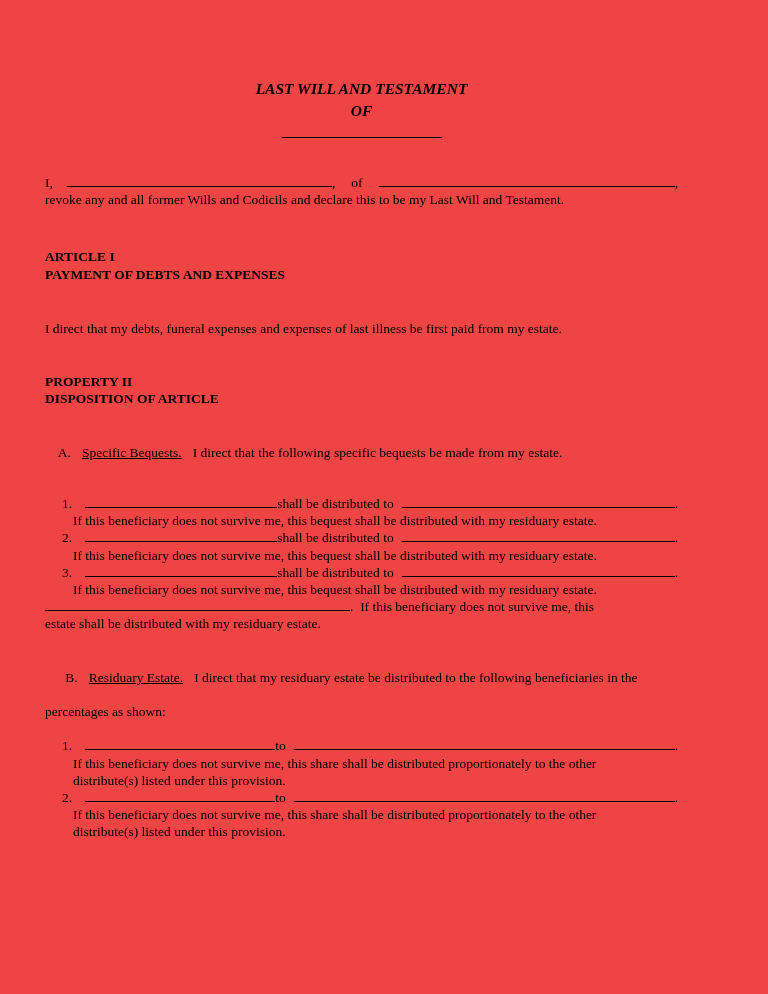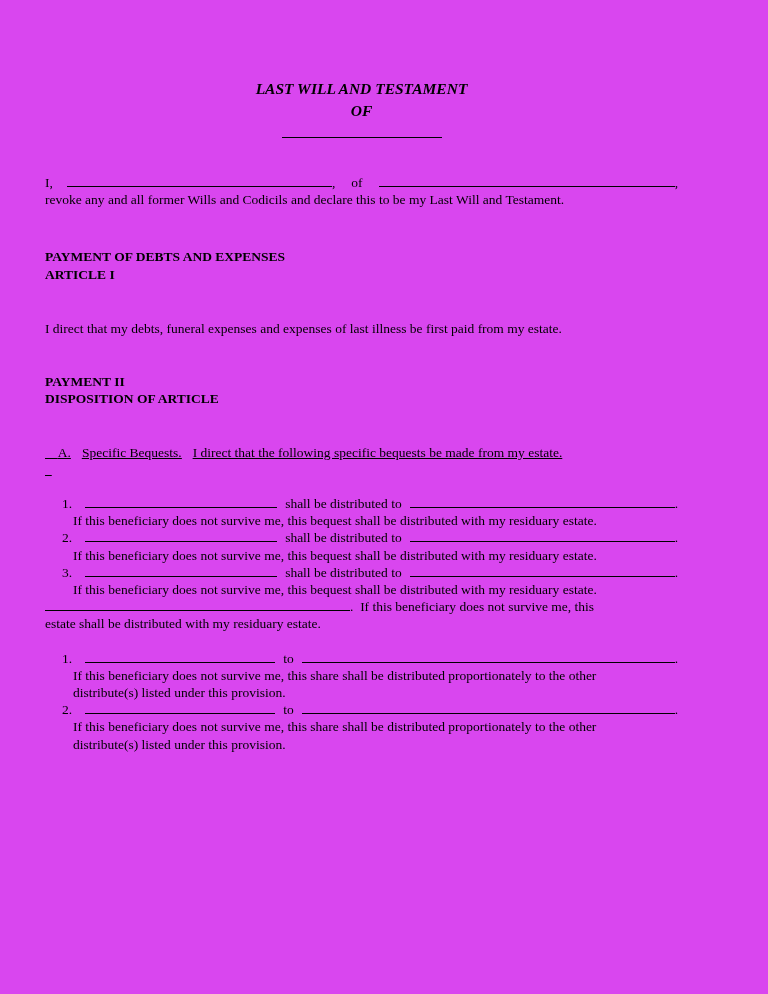--- a/index.html
+++ b/index.html
@@ -6,21 +6,21 @@
   .page {
     position:relative;
     width:768px; height:994px;
     box-sizing:border-box;
     padding:78px 90px 0 45px;
     font-family:"Liberation Serif","DejaVu Serif",serif;
     font-size:13.5px;
     line-height:17.2px;
     color:#000;
     overflow:hidden;
-    background:#d946ef;
+    background:#ef4444;
   }
   .title-block {
     text-align:center;
     font-weight:bold;
     font-style:italic;
     font-size:15.5px;
     line-height:22px;
   }
   .blank {
     display:inline-block;
@@ -35,55 +35,55 @@
   .bold { font-weight:bold; }
   .uline { text-decoration:underline; }
   .li { padding-left:17px; }
   .note { padding-left:28px; }
   .num { margin-right:13px; }
   .lbl { margin-right:11px; }
   .mt30 { margin-top:30px; }
   .mt40 { margin-top:40px; }
   .mt20 { margin-top:37px; }
   .mt36 { margin-top:36px; }
-  .mt19 { margin-top:19px;text-decoration:underline; }
+  .mt19 { margin-top:19px; }
   .mt17 { margin-top:17px; }
   .w265 { width:265px; margin-left:14px; }
   .w192 { width:192px; }
   .w190 { width:190px; }
   .w305 { width:305px; }
   .gapL { margin-left:16px; }
-  .midgap { margin-left:8px; margin-right:8px; }
+  .midgap { margin-right:8px; }
 </style>
 </head>
 <body>
 
 <div class="page">
 
   <div class="title-block">
     <div>LAST WILL AND TESTAMENT</div>
     <div>OF</div>
     <div class="center-line"><span class="blank" style="width:160px"></span></div>
   </div>
 
   <div class="mt30">
     <div class="fline">
       <span>I,</span><span class="blank w265"></span><span>,</span><span class="gapL">of</span><span class="fill gapL"></span><span>,</span>
     </div>
     <div class="tline">revoke any and all former Wills and Codicils and declare this to be my Last Will and Testament.</div>
   </div>
 
   <div class="mt40 bold">
+    <div>ARTICLE I</div>
     <div>PAYMENT OF DEBTS AND EXPENSES</div>
-    <div>ARTICLE I</div>
   </div>
   <div class="mt20 tline">I direct that my debts, funeral expenses and expenses of last illness be first paid from my estate.</div>
 
   <div class="mt36 bold">
-    <div>PAYMENT II</div>
+    <div>PROPERTY II</div>
     <div>DISPOSITION OF ARTICLE</div>
   </div>
 
   <div class="mt19 tline">
     <span class="lbl">A.</span><span class="uline lbl">Specific Bequests.</span><span>I direct that the following specific bequests be made from my estate.</span>
   </div>
 
   <div class="mt17">
 
     <div class="fline li">
@@ -100,20 +100,26 @@
       <span class="num">3.</span><span class="blank w192"></span><span class="midgap">shall be distributed to</span><span class="fill"></span><span>.</span>
     </div>
     <div class="note tline">If this beneficiary does not survive me, this bequest shall be distributed with my residuary estate.</div>
 
     <div class="fline">
       <span class="blank w305"></span><span>.  If this beneficiary does not survive me, this</span>
     </div>
     <div class="tline">estate shall be distributed with my residuary estate.</div>
   </div>
 
+  <div class="mt19">
+    <div class="tline">
+      <span class="lbl">B.</span><span class="uline lbl">Residuary Estate.</span><span>I direct that my residuary estate be distributed to the following beneficiaries in the</span>
+    </div>
+    <div class="tline">percentages as shown:</div>
+  </div>
 
   <div class="mt17">
 
     <div class="fline li">
       <span class="num">1.</span><span class="blank w190"></span><span class="midgap">to</span><span class="fill"></span><span>.</span>
     </div>
     <div class="note tline">If this beneficiary does not survive me, this share shall be distributed proportionately to the other</div>
     <div class="note tline">distribute(s) listed under this provision.</div>
 
     <div class="fline li">

